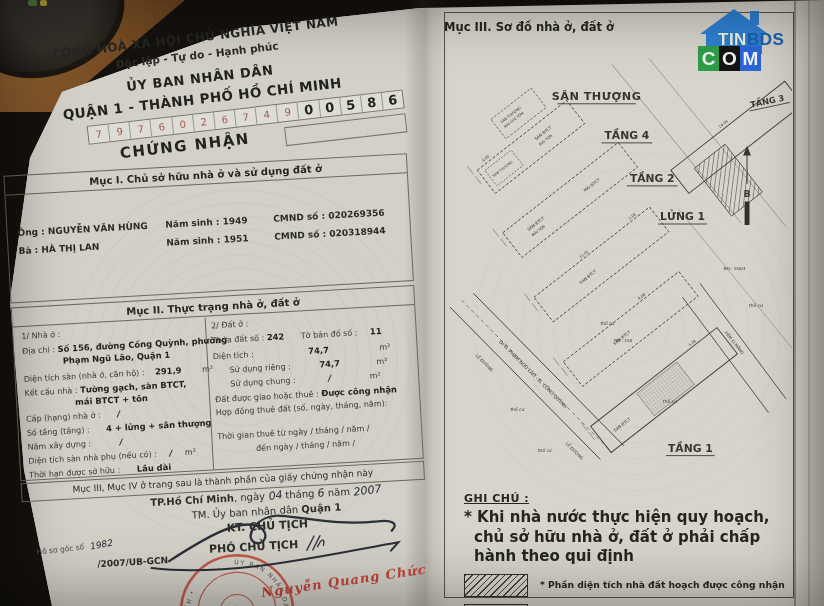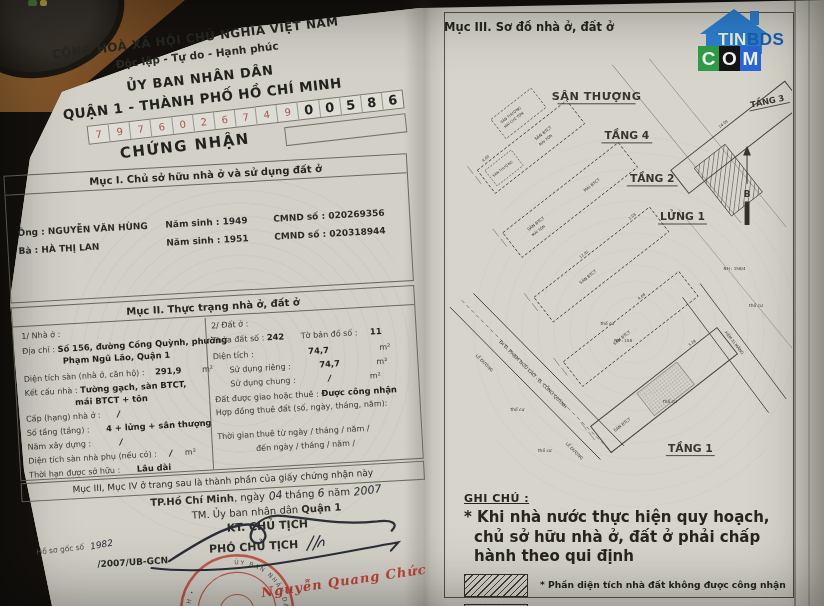--- a/index.html
+++ b/index.html
@@ -393,21 +393,21 @@
         <text x="306" y="145" text-anchor="middle" font-size="9" font-weight="bold">B</text>
         <rect x="303.5" y="150" width="5" height="24" fill="#33312b"></rect>
       </g>
     </svg>
 
     <div class="legend">
       <div class="legend-title">GHI CHÚ :</div>
       <div class="legend-note">* Khi nhà nước thực hiện quy hoạch, chủ sở hữu nhà ở, đất ở phải chấp hành theo qui định</div>
       <div class="legend-row">
         <div class="sw sw-hatch"></div>
-        <div class="legend-item">* Phần diện tích nhà đất không được công nhận</div>
+        <div class="legend-item">* Phần diện tích nhà đất hoạch được công nhận</div>
       </div>
       <div class="legend-row">
         <div class="sw sw-dots"></div>
       </div>
     </div>
 
     <div class="logo">
       <svg width="72" height="52">
         <polygon points="2,32 36,7 70,32" fill="#2e80d2"></polygon>
         <rect x="52" y="9" width="9" height="14" fill="#2e80d2"></rect>

